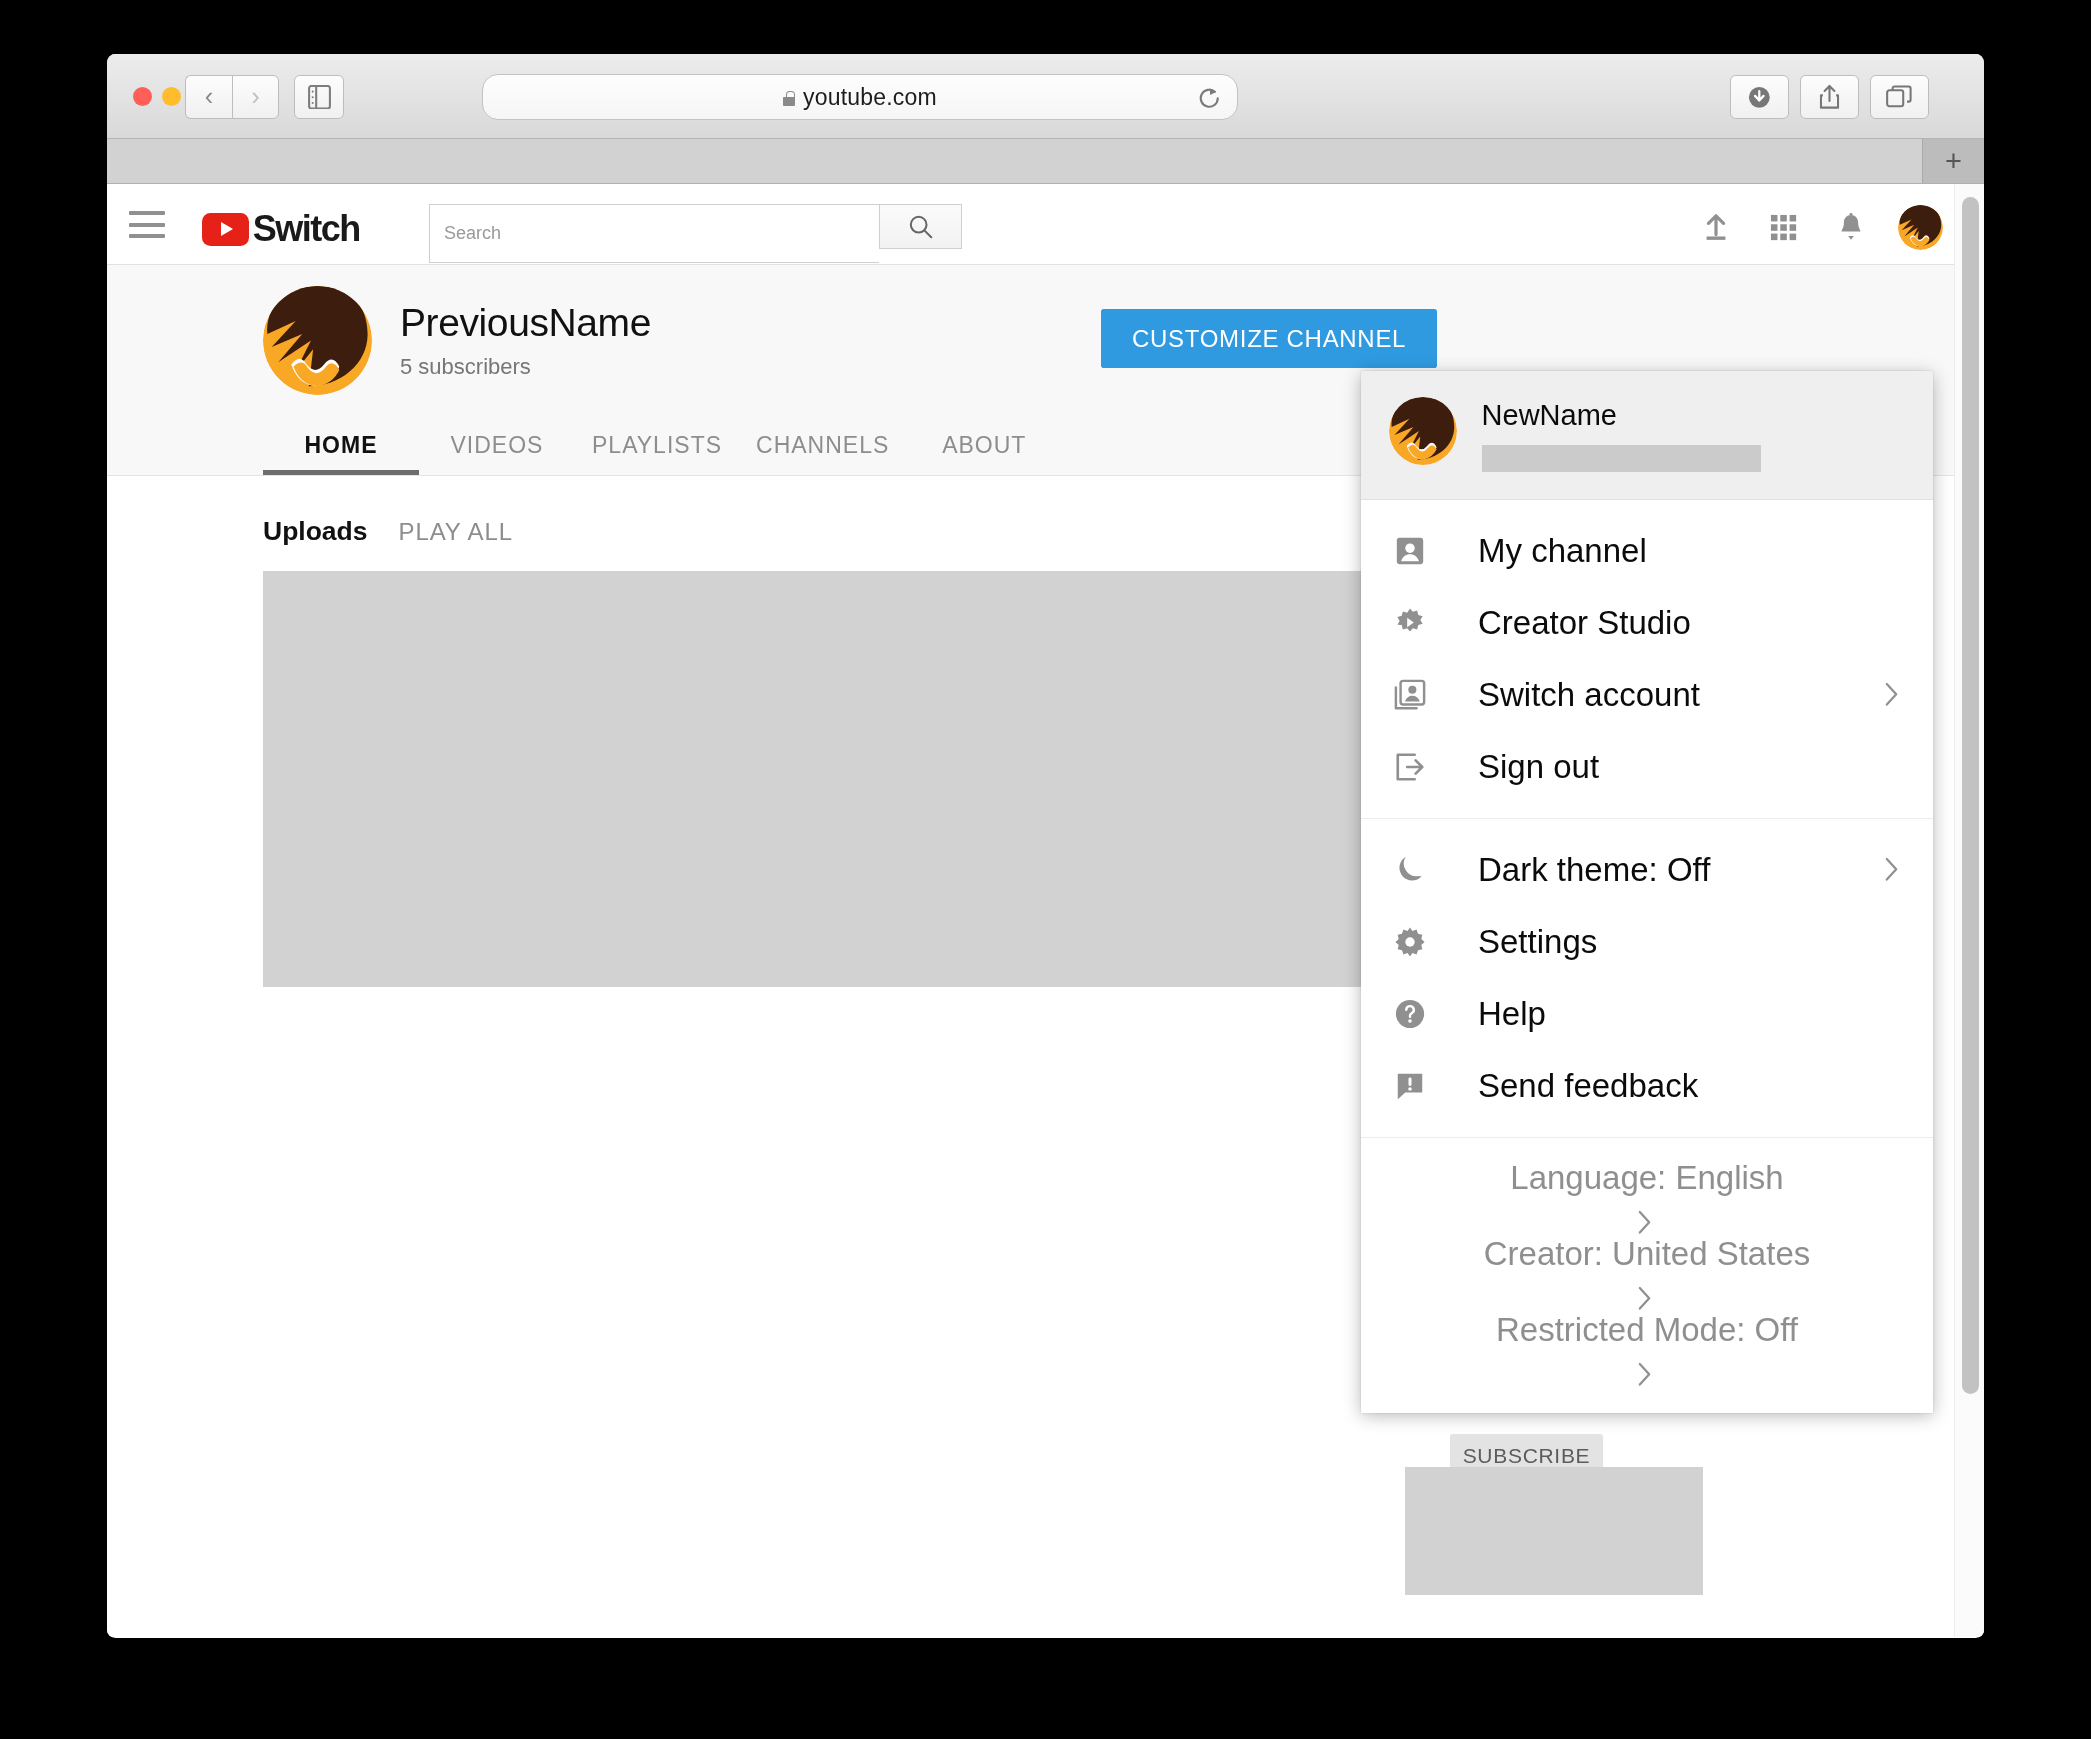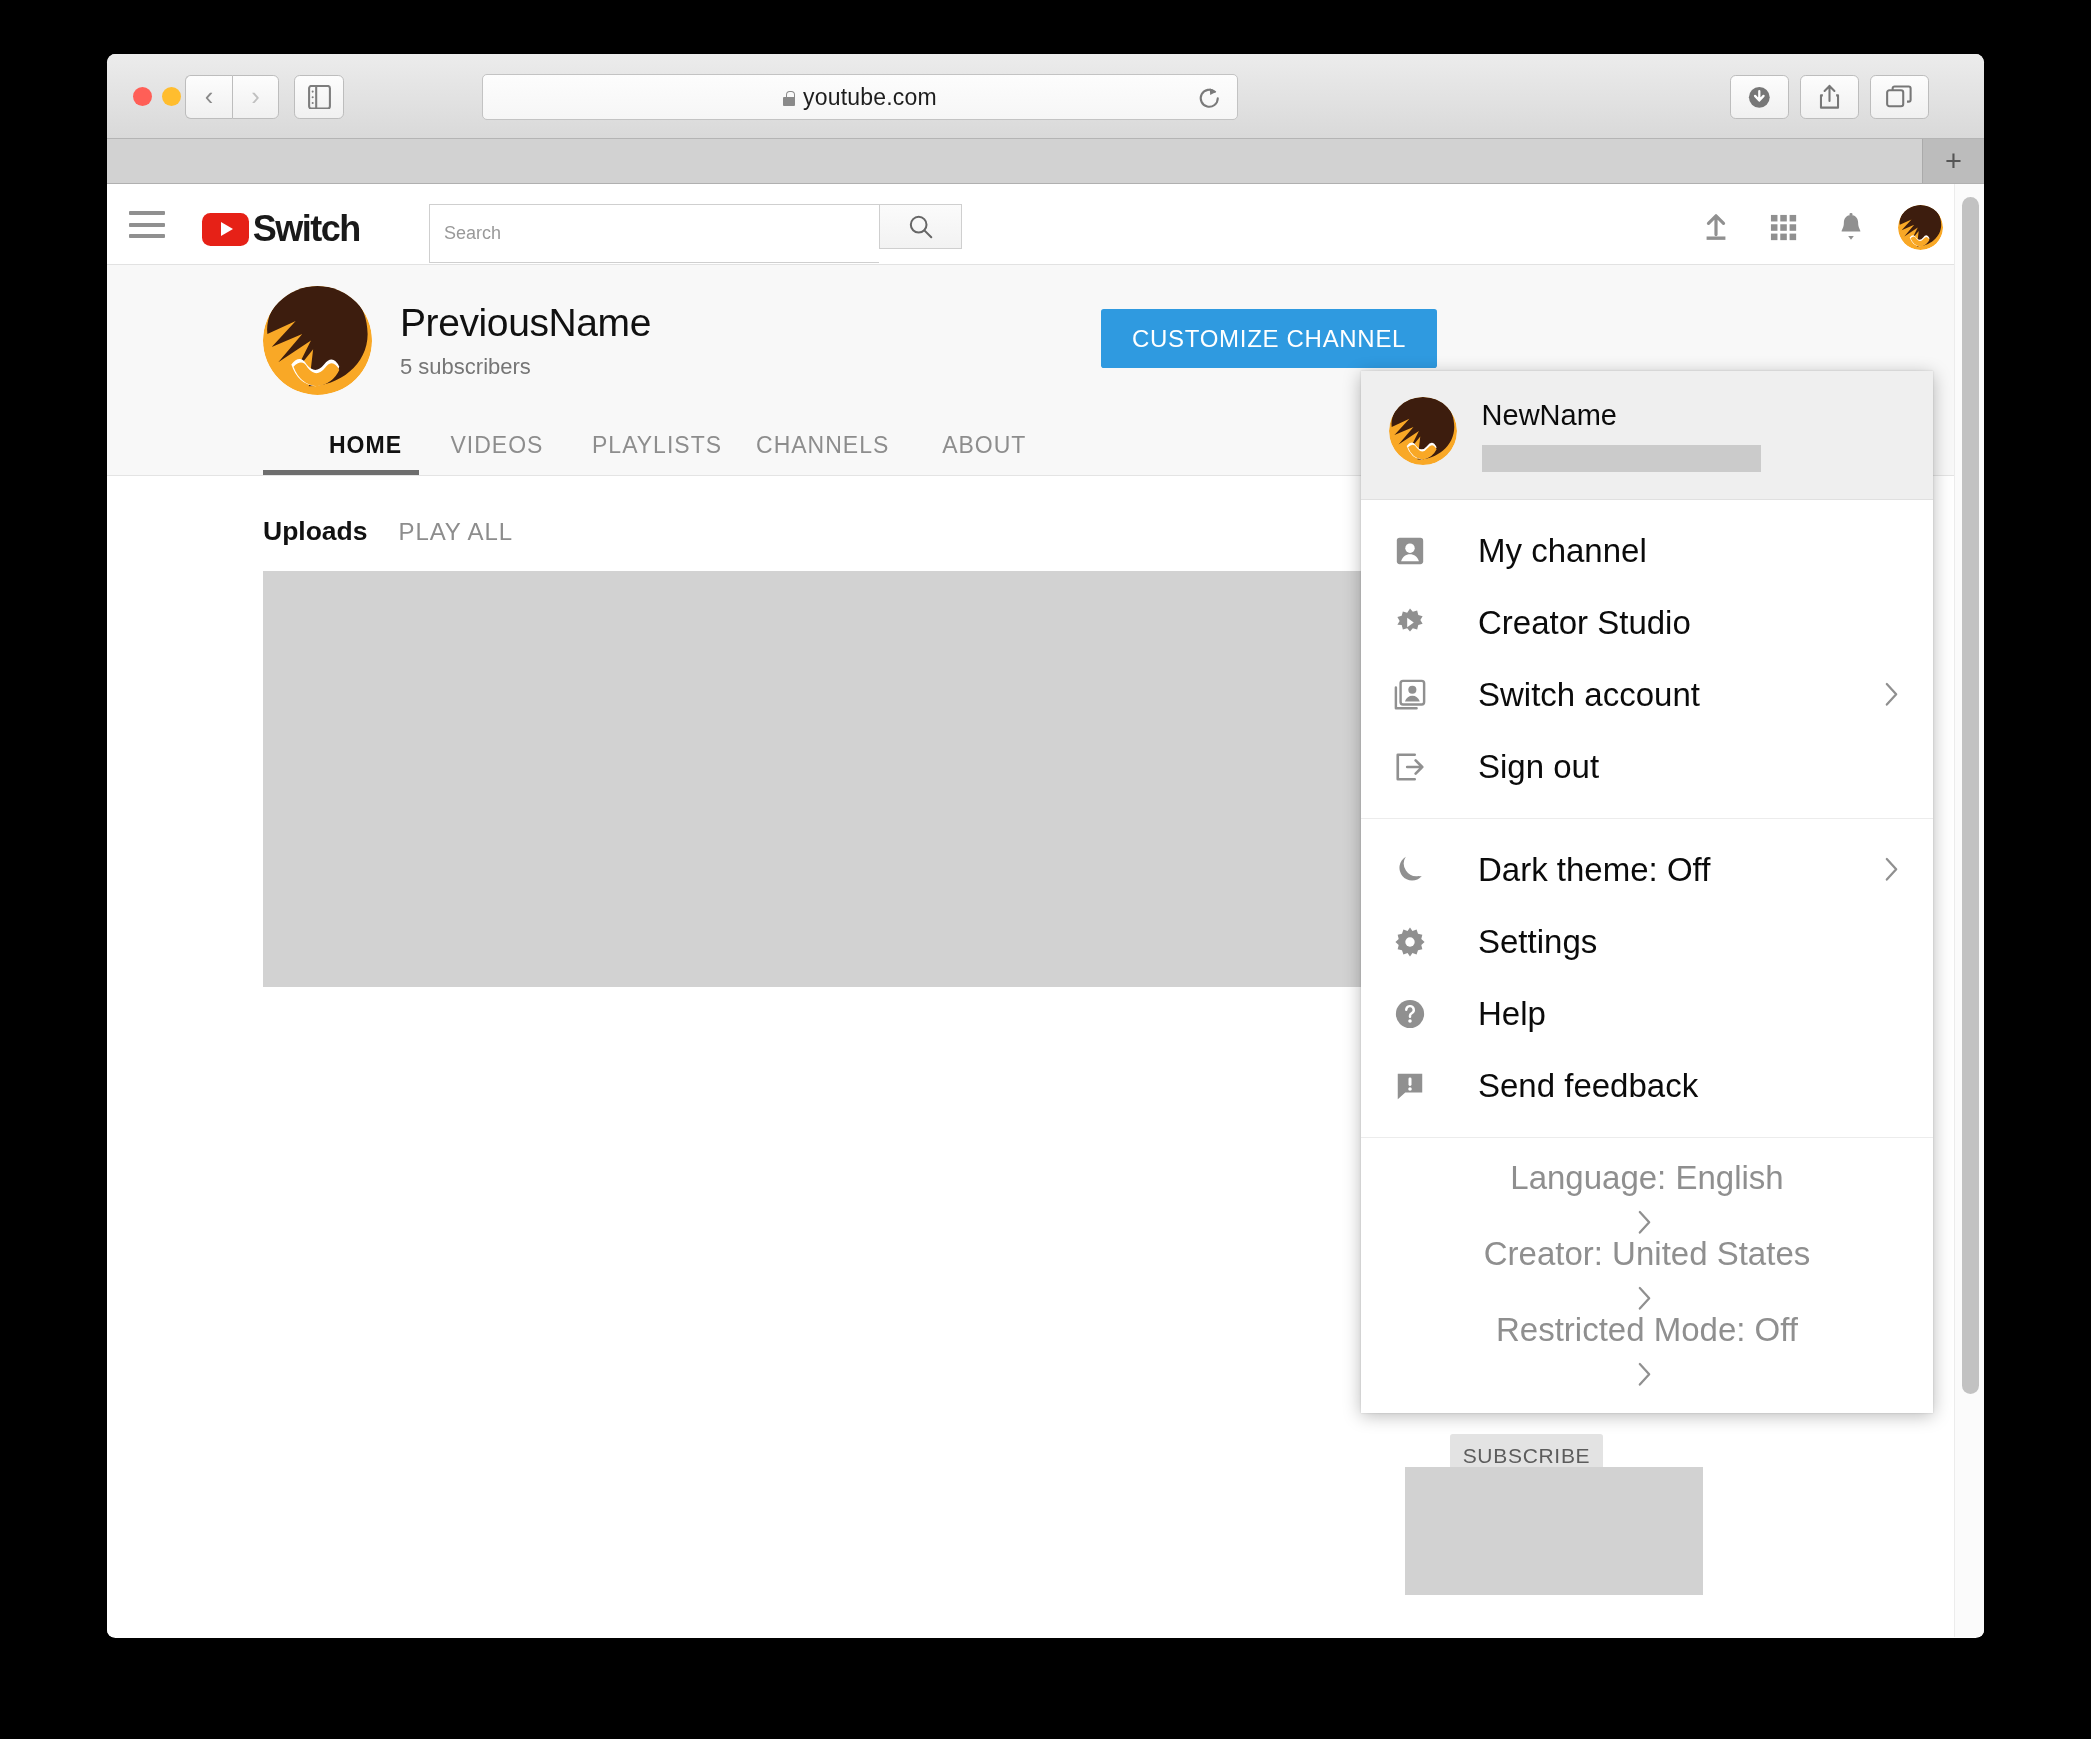--- a/index.html
+++ b/index.html
@@ -55,21 +55,21 @@
 
   .chev { font-size: 25.6px; line-height: 1; font-weight: 300; }
   .chev.dim { color: #c0c0c0; }
 
   
   .addressbar {
     position: absolute; left: 375px; top: 20px;
     width: 756px; height: 46px;
     background: linear-gradient(#fdfdfd, #f6f6f6);
     border: 0.9px solid #c3c3c3;
-    border-radius: 5px;
+    border-radius: 16px;
     display: flex; align-items: center; justify-content: center;
   }
   .addr-text {
     font-size: 23px; color: #1d1d1d; letter-spacing: 0.2px;
   }
   .lock-icon {
     display: inline-block; width: 12.3px; height: 15px;
     position: relative; margin-right: 7.6px; vertical-align: -1.9px;
   }
   .lock-icon::after {
@@ -231,21 +231,21 @@
     position: relative; display: flex;
     padding-left: 156px; height: 59px;
     align-items: center; gap: 0;
   }
   .ch-tab {
     font-size: 23px; color: #8d8d8d; letter-spacing: 1px;
     height: 59px; display: flex; align-items: center; justify-content: center;
     padding: 0 17px; min-width: 156px;
     position: relative;
   }
-  .ch-tab.active { color: #111; font-weight: 700; justify-content: flex-end; }
+  .ch-tab.active { color: #111; font-weight: 700; }
   .ch-tab.active::after {
     content: ''; position: absolute; left: 0; right: 0; bottom: 0;
     height: 4.7px; background: #6e6e6e;
   }
 
   
   .yt-body { position: relative; background: #fff; padding: 0 0 0 156px; }
   .uploads-row {
     display: flex; align-items: baseline; gap: 31px;
     padding-top: 40px;

